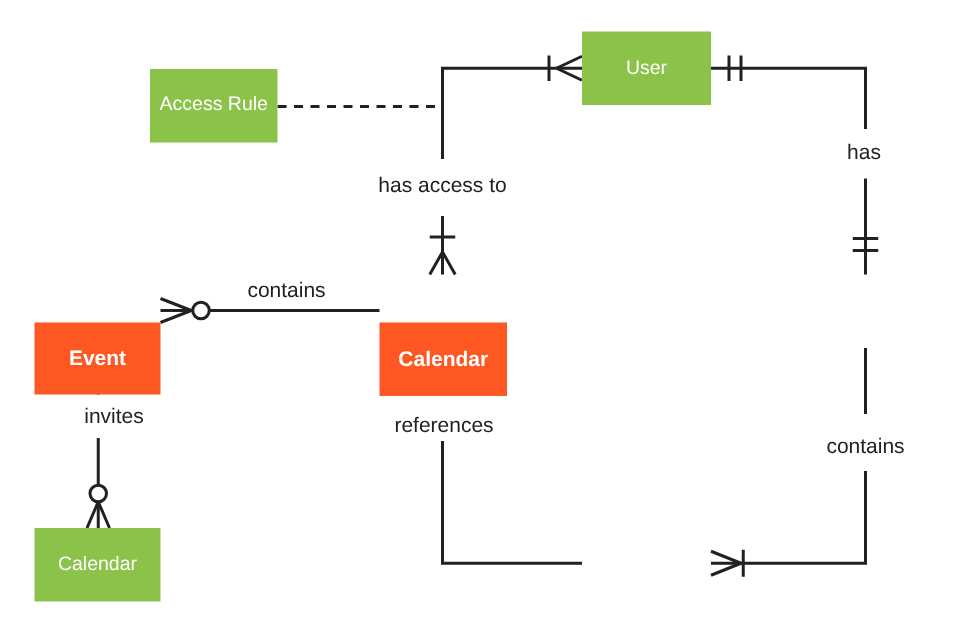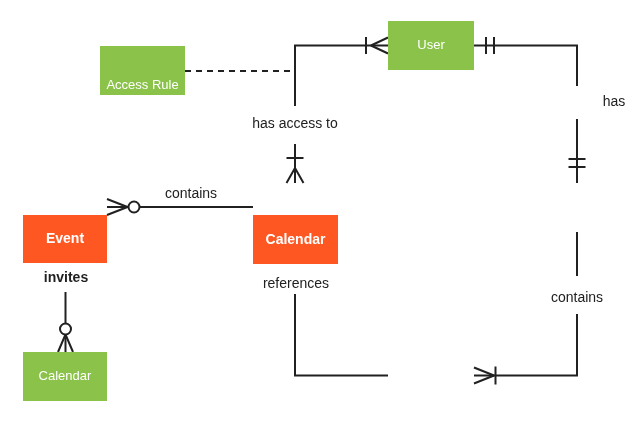--- a/index.html
+++ b/index.html
@@ -34,21 +34,21 @@
   .wires .dashed { stroke-dasharray: 6 5; }
   .entity {
     position: absolute;
     display: flex;
     align-items: center;
     justify-content: center;
     text-align: center;
     color: var(--entity-text);
     font-size: 13px;
     line-height: 1.25;
-    padding: 2px 6px;
+    padding: 18px 6px;
     cursor: default;
   }
   .entity.green { background: var(--green); }
   .entity.orange { background: var(--orange); font-weight: bold; font-size: 14px; margin-top: 32px; }
   .rel-label {
     position: absolute;
     transform: translate(-50%, -50%);
     font-size: 14px;
     color: var(--label);
     white-space: nowrap;
@@ -127,21 +127,21 @@
 
   <div class="entity green" style="left:23px; top:352px; width:84px; height:49px;">
     <span>Calendar</span>
   </div>
 
 
   <div class="rel-label" style="left:191px; top:193px;">contains</div>
 
   <div class="rel-label" style="left:295px; top:123px;">has access to</div>
 
-  <div class="rel-label" style="left:66px; top:277px;font-weight:bold;">invites</div>
+  <div class="rel-label" style="left:76px; top:277px;">invites</div>
 
   <div class="rel-label" style="left:296px; top:283px;">references</div>
 
-  <div class="rel-label" style="left:576px; top:101px;margin-left:38px;">has</div>
+  <div class="rel-label" style="left:576px; top:101px;">has</div>
 
   <div class="rel-label" style="left:577px; top:297px;">contains</div>
 
 </div>
 
 </body></html>

